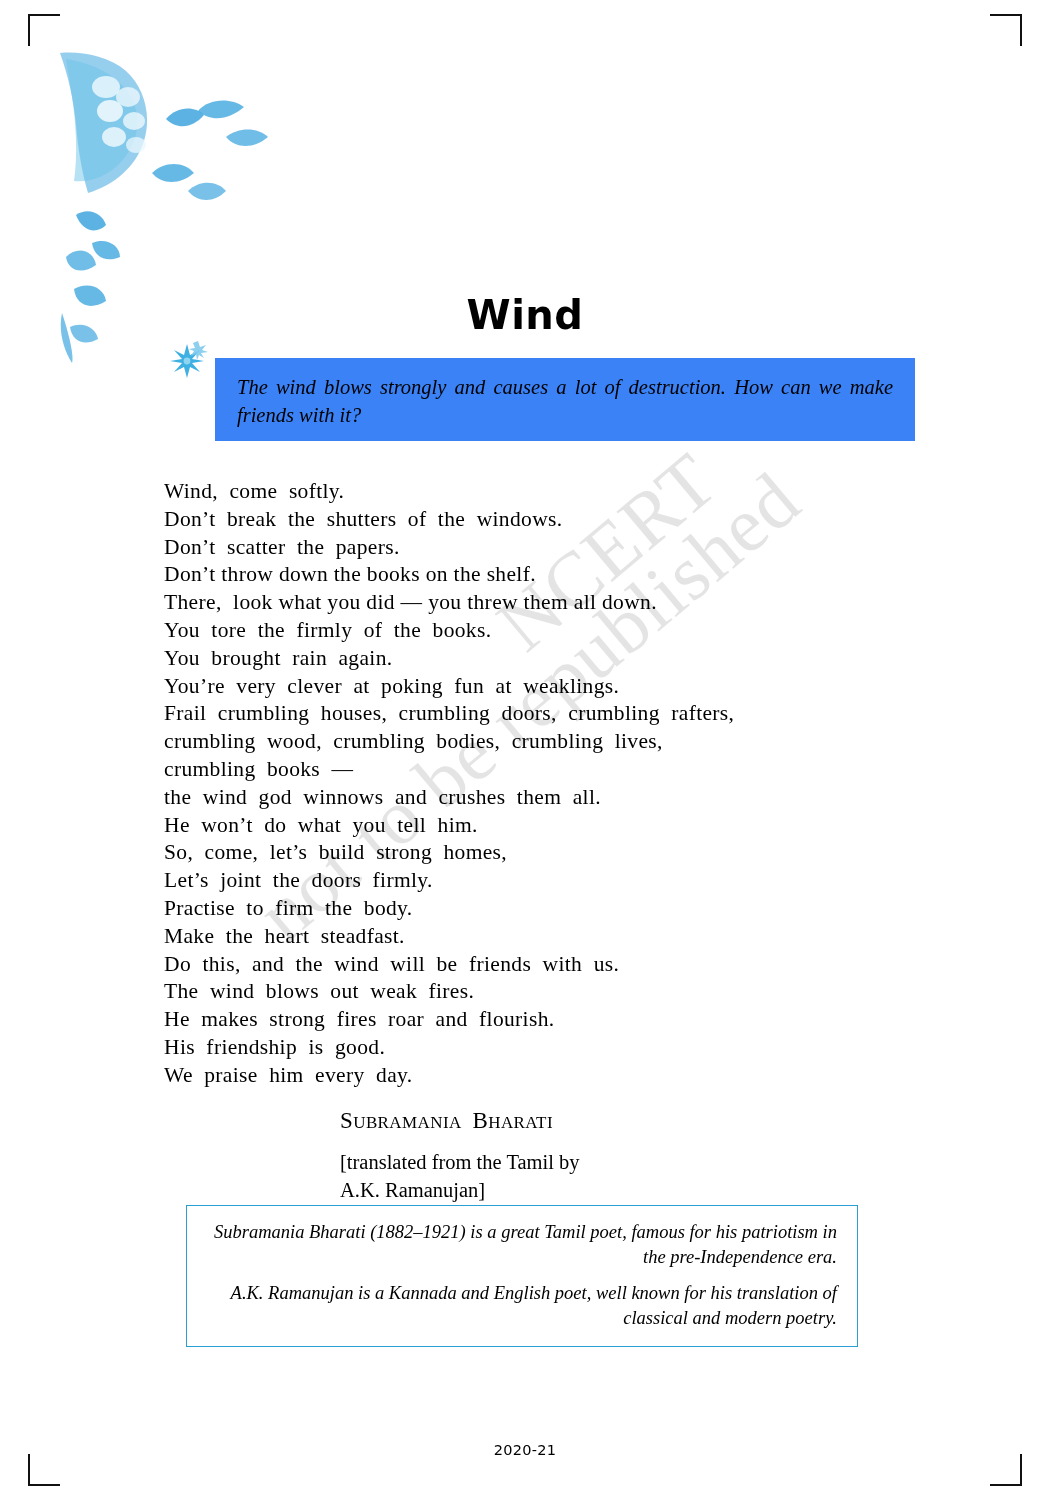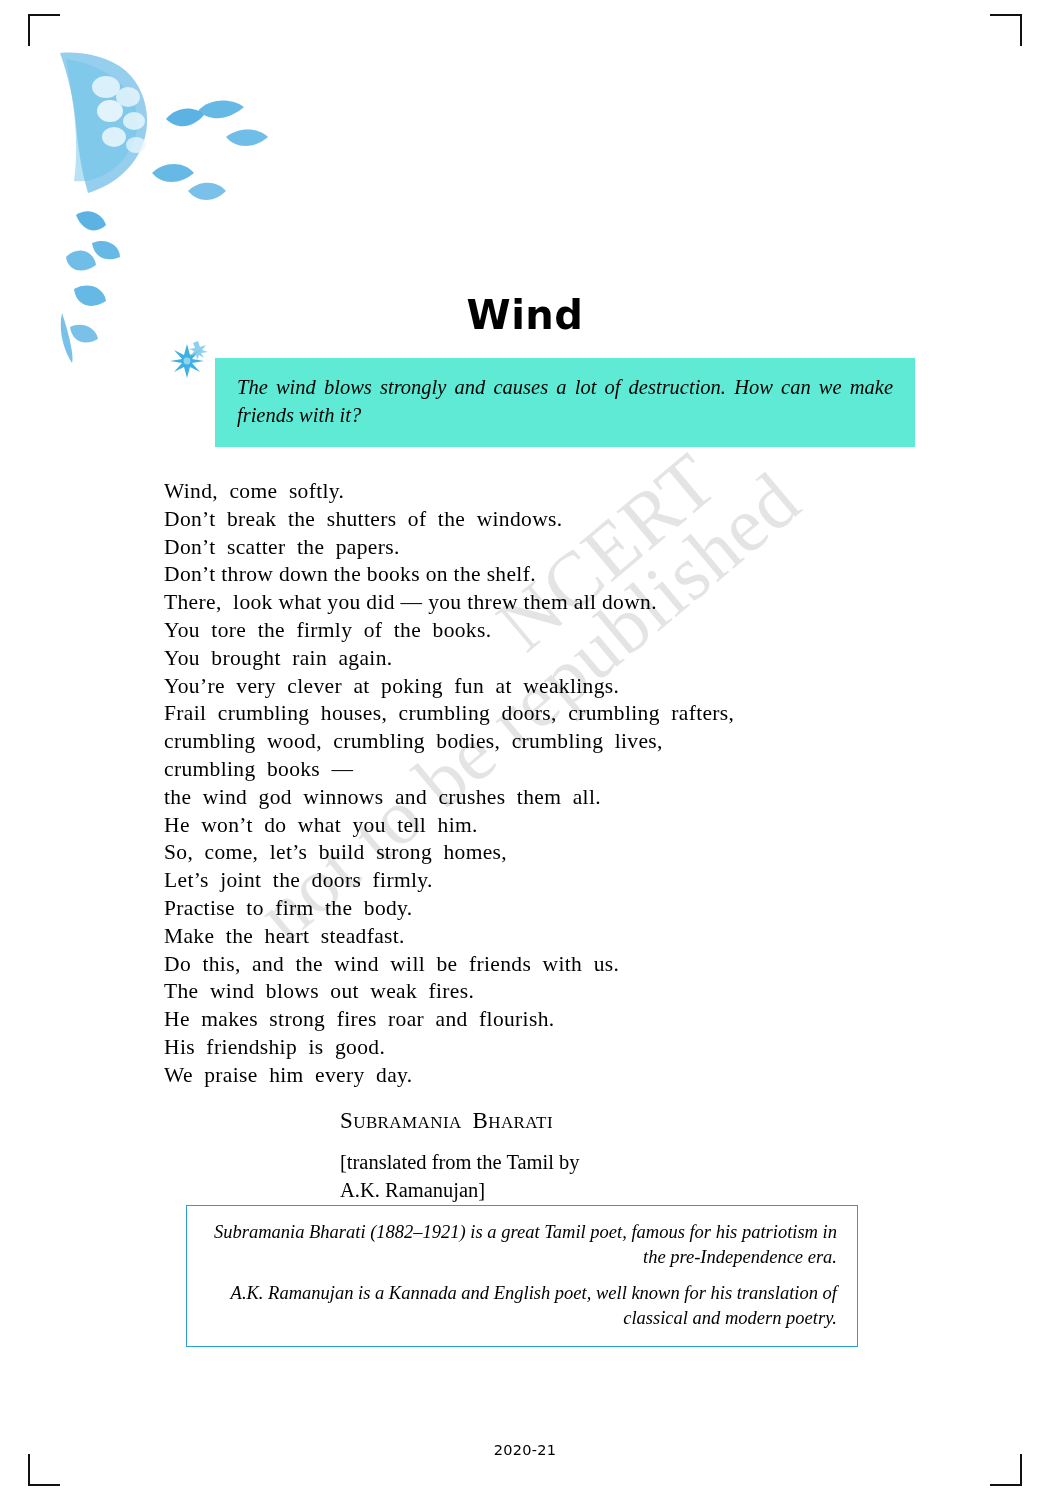--- a/index.html
+++ b/index.html
@@ -89,22 +89,22 @@
     left: 0;
     top: 0;
     width: 46px;
     height: 46px;
   }
   .intro-box {
     position: absolute;
     left: 50px;
     top: 20px;
     width: 700px;
-    background: #5eead4;
-    padding: 16px 22px 18px 22px;
+    background: #3b82f6;
+    padding: 16px 22px 12px 22px;
     box-sizing: border-box;
   }
   .intro-box p {
     margin: 0;
     font-style: italic;
     font-size: 20.5px;
     line-height: 1.35;
     text-align: justify;
     text-justify: inter-word;
   }

